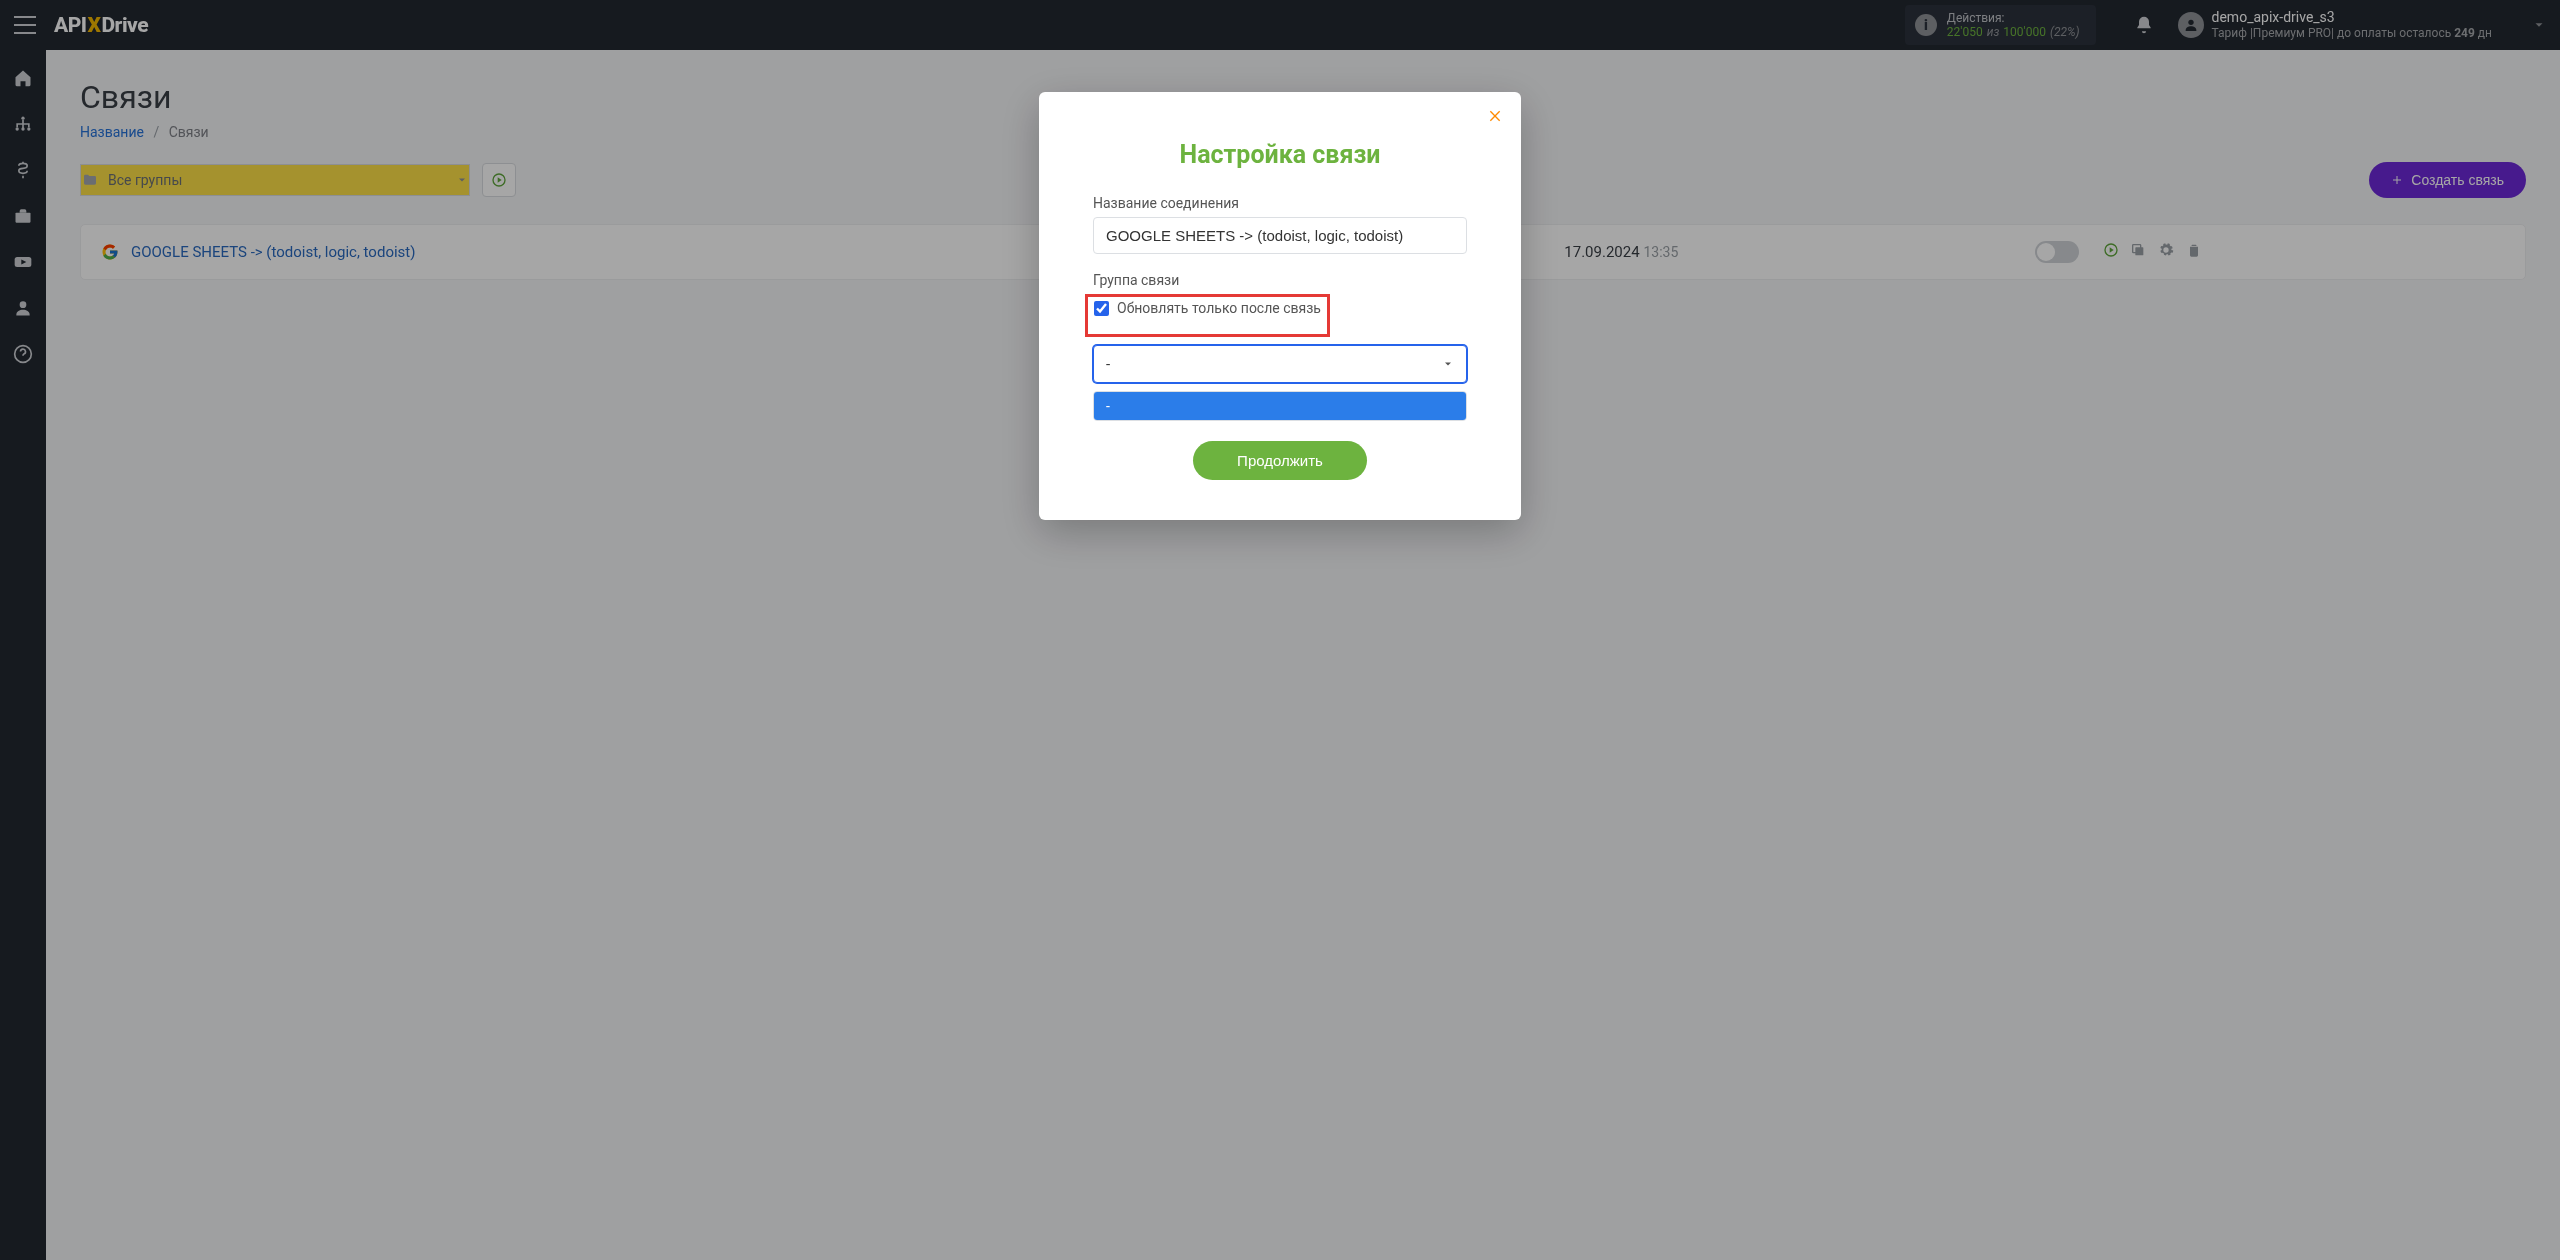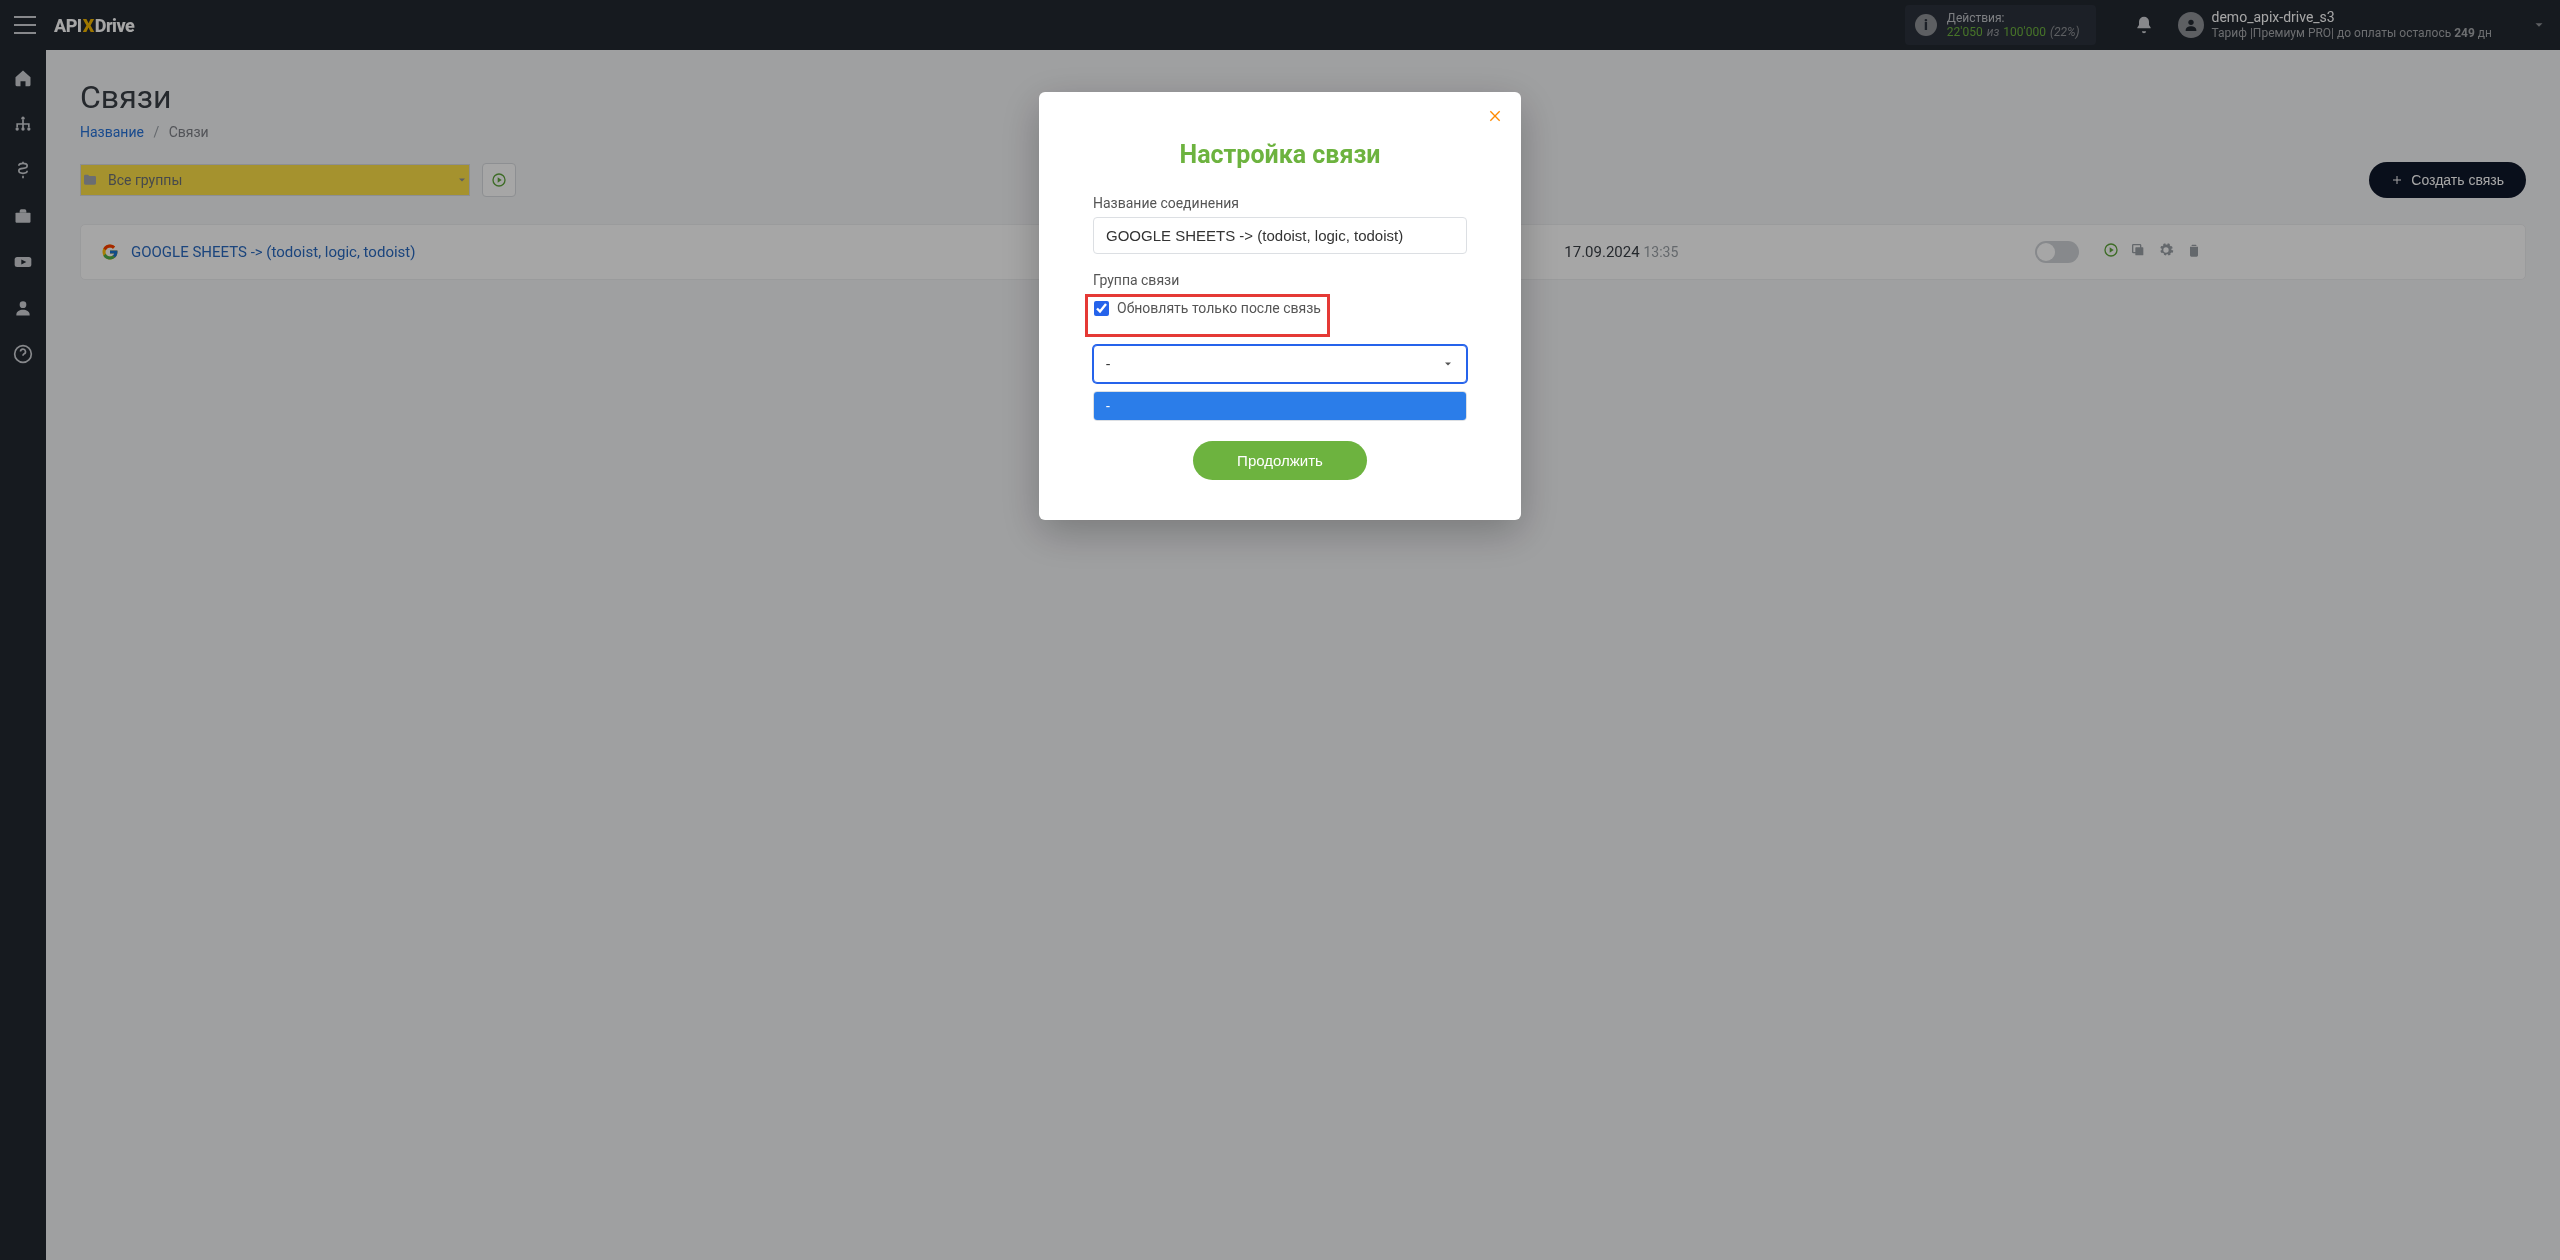--- a/index.html
+++ b/index.html
@@ -17,21 +17,21 @@
     height: 50px;
     background: #222831;
     display: flex;
     align-items: center;
     padding: 0 14px;
     color: #cfd2d6;
     position: relative;
   }
   .hamburger { width: 22px; height: 18px; display: flex; flex-direction: column; justify-content: space-between; margin-right: 18px; cursor:pointer;}
   .hamburger span { display:block; height:2px; background:#cfd2d6; }
-  .logo { font-weight: 800; letter-spacing: -0.5px; font-size: 18px; display:flex; align-items:center; gap:0;}
+  .logo { font-weight: 800; letter-spacing: -0.5px; font-size: 21px; display:flex; align-items:center; gap:0;}
   .logo .api { color:#fff; }
   .logo .x { color:#f3b700; margin:0 1px; font-weight:900;}
   .logo .drive { color:#fff; }
   .topbar-spacer { flex:1; }
   .actions-box {
     background:#2c323c; border-radius:4px; padding:6px 16px 6px 10px; display:flex; align-items:center; gap:10px;
     margin-right: 22px; height:40px;
   }
   .info-icon { width:22px; height:22px; border-radius:50%; background:#8f9297; display:flex; align-items:center; justify-content:center; font-weight:900; color:#2c323c; font-size:14px;}
   .actions-text { font-size:12px; line-height:1.2;}
@@ -71,21 +71,21 @@
   }
   .group-select .folder-icon{ width:16px; fill:#a5a8ae;}
   .group-select .gs-label{ flex:1; font-size:14px; color:#6d7176;}
   .group-select .caret{ width:12px; fill:#8f9297;}
   .play-btn {
     width:34px; height:34px; border:1px solid #d9dce0; border-radius:4px; background:#fff; display:flex; align-items:center; justify-content:center; cursor:pointer;
   }
   .play-btn svg{ width:16px; fill:none; stroke:#5fa63b; stroke-width:2;}
   .tb-spacer{ flex:1;}
   .create-btn {
-    background:#0f172a; color:#fff; border:none; border-radius:20px; padding:10px 22px; font-size:14px; display:flex; align-items:center; gap:8px; cursor:pointer;
+    background:#6d28d9; color:#fff; border:none; border-radius:20px; padding:10px 22px; font-size:14px; display:flex; align-items:center; gap:8px; cursor:pointer;
   }
   .create-btn svg{ width:12px; fill:#fff;}
   .table { margin-top:26px; }
   .thead { display:flex; font-size:11px; font-weight:700; color:#8a8e94; letter-spacing:0.3px; padding:0 20px 10px; }
   .col-name{ flex:2.2;}
   .col-upd{ flex:0.6;}
   .col-date{ flex:0.9;}
   .col-auto{ flex:0.9;}
   .row {
     display:flex; align-items:center; background:#fff; border:1px solid #edeef0; border-radius:5px; padding:16px 20px; font-size:15px;

